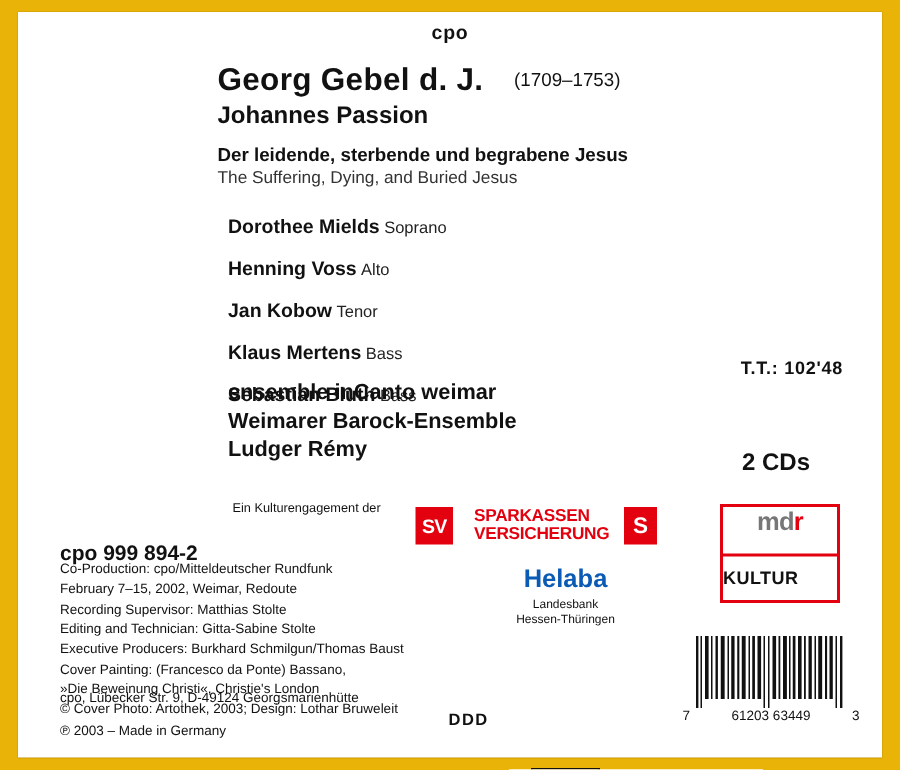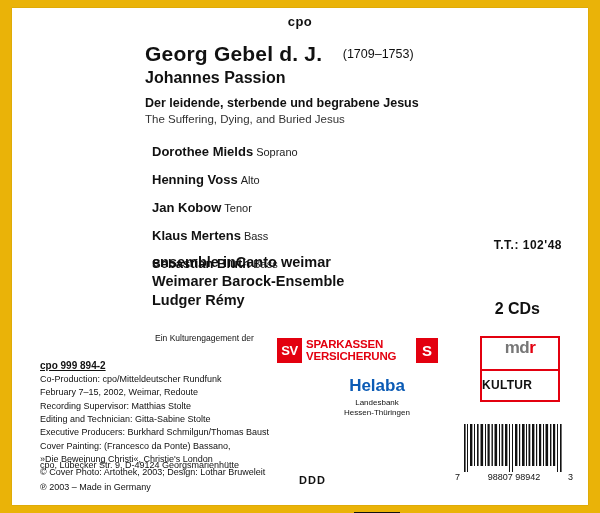--- a/index.html
+++ b/index.html
@@ -158,21 +158,21 @@
     background: #e3000f;
     color: #ffffff;
     font-weight: bold;
     font-size: 13px;
     display: flex;
     align-items: center;
     justify-content: center;
     letter-spacing: -0.5px;
   }
   .sv-text {
-    margin-left: 4px;
+    margin-left: 14px;
     line-height: 1.02;
   }
   .sv-text div {
     font-size: 11.5px;
     font-weight: bold;
     color: #e3000f;
     letter-spacing: -0.2px;
   }
 
   
@@ -247,24 +247,23 @@
     color: #111;
     line-height: 1.25;
     margin-top: 2px;
   }
 
   
   .catalog {
     position: absolute;
     left: 28px;
     top: 352px;
-    font-size: 10px;
-    font-weight: bold;
-    color: #111;
-    text-decoration: underline;
+    font-size: 14px;
+    font-weight: bold;
+    color: #111;
   }
   .credits {
     position: absolute;
     left: 28px;
     top: 365px;
     width: 300px;
     font-size: 9px;
     color: #111;
     line-height: 1.48;
   }
@@ -458,18 +457,18 @@
           <rect x="81.5" y="0" width="2.6" height="42"></rect>
           <rect x="86" y="0" width="1.4" height="42"></rect>
           <rect x="89" y="0" width="2.2" height="42"></rect>
           <rect x="93" y="0" width="1" height="48"></rect>
           <rect x="96" y="0" width="1.6" height="48"></rect>
         </g>
       </svg>
     </div>
     <div class="barcode-digits">
       <span>7</span>
-      <span>98807 98942</span>
+      <span>61203 63449</span>
       <span>3</span>
     </div>
 
   </div>
 </div>
 
 </body></html>

